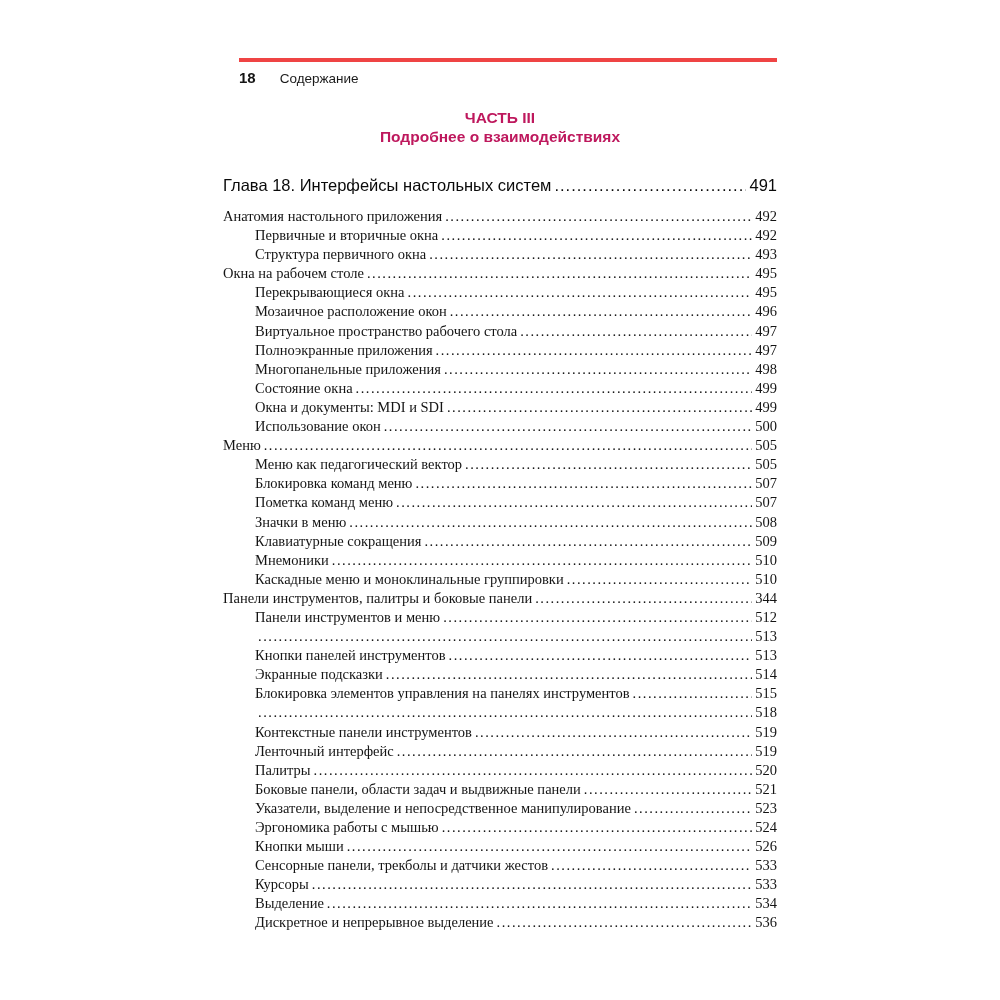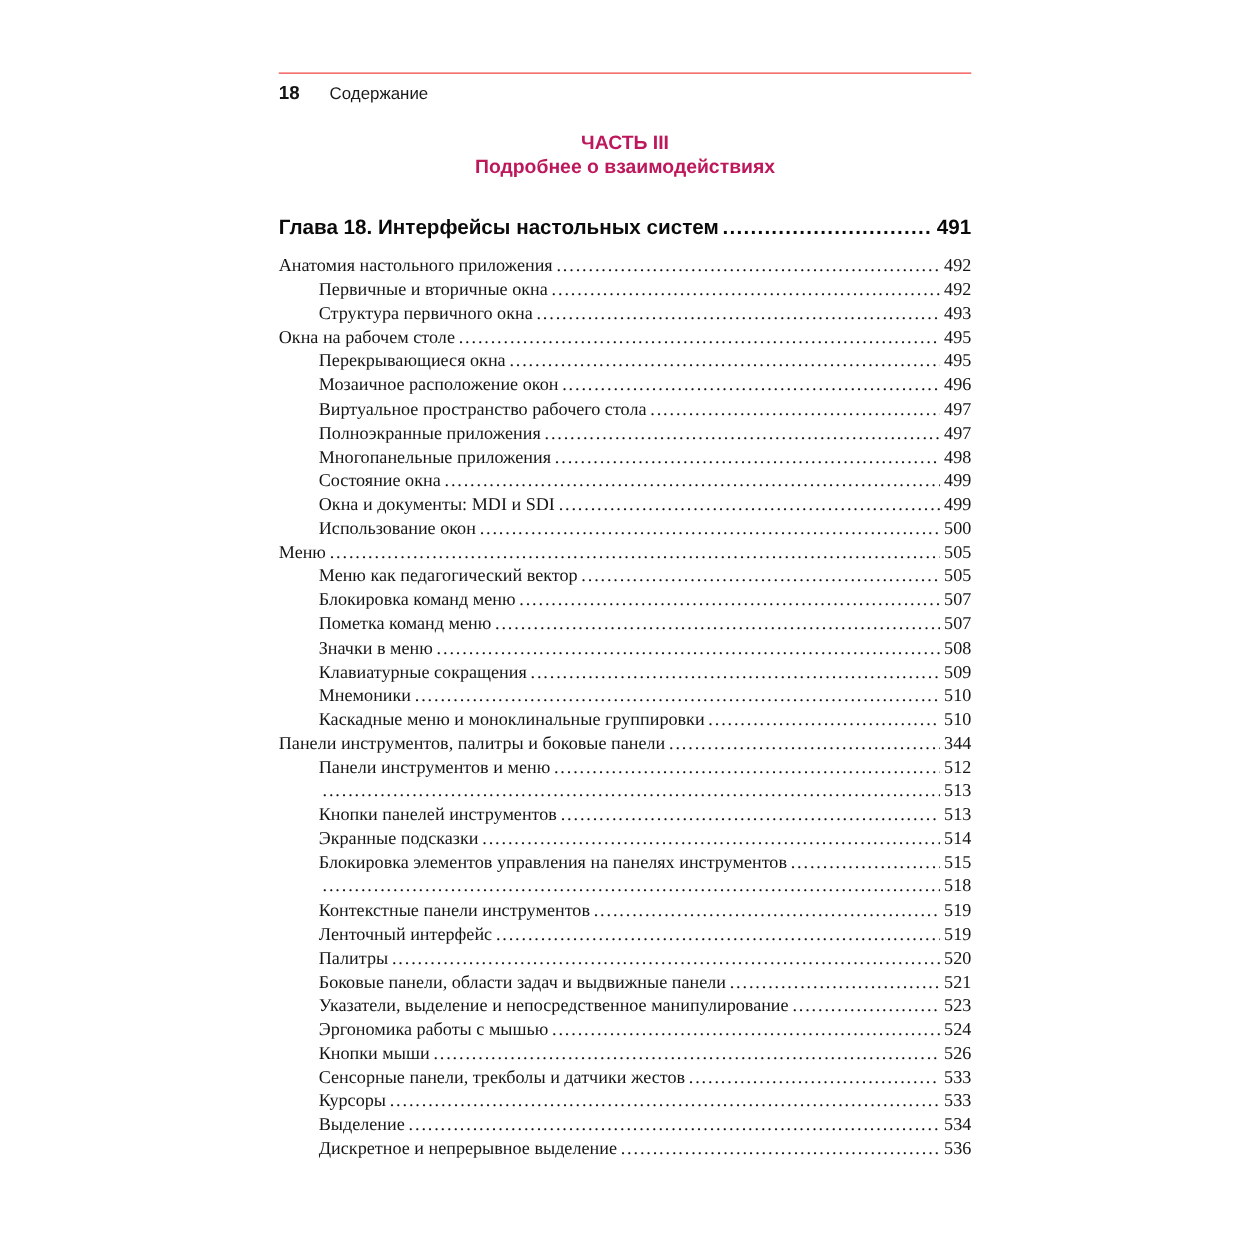--- a/index.html
+++ b/index.html
@@ -18,27 +18,28 @@
   }
   .content {
     position: absolute;
     left: 223px;
     top: 58px;
     width: 554px;
   }
 
   
   .running-head {
-    border-top: 1px solid #ef4444;
+    border-top: 4px solid #ef4444;
     padding-top: 7px;
     display: flex;
     align-items: baseline;
     gap: 24px;
     font-family: "Liberation Sans", sans-serif;
     font-size: 13.5px;
+    margin-left: 16px;
   }
   .folio {
     font-weight: bold;
     font-size: 15px;
   }
   .head-title {
     color: #1a1a1a;
   }
 
   
@@ -51,21 +52,21 @@
     line-height: 19px;
     color: #be185d;
   }
 
   
   .chapter-row {
     margin-top: 30px;
     display: flex;
     align-items: baseline;
     font-family: "Liberation Sans", sans-serif;
-    font-weight: bold;
+    font-weight: normal;
     font-size: 16.5px;
     color: #0a0a0a;
   }
   .chapter-row .leader::after {
     letter-spacing: 1px;
   }
 
   
   .toc-list {
     margin-top: 12px;

